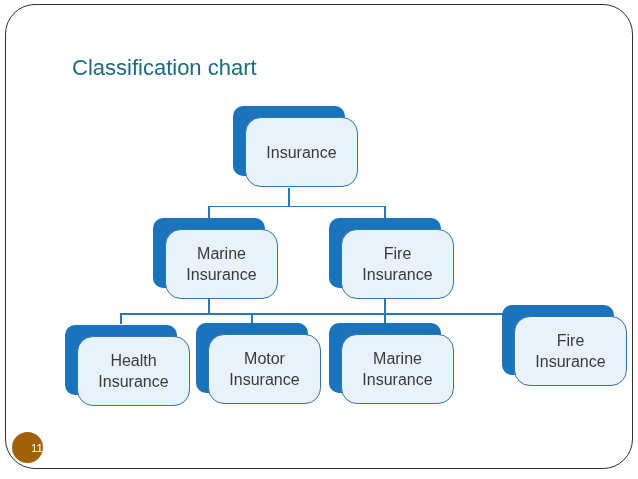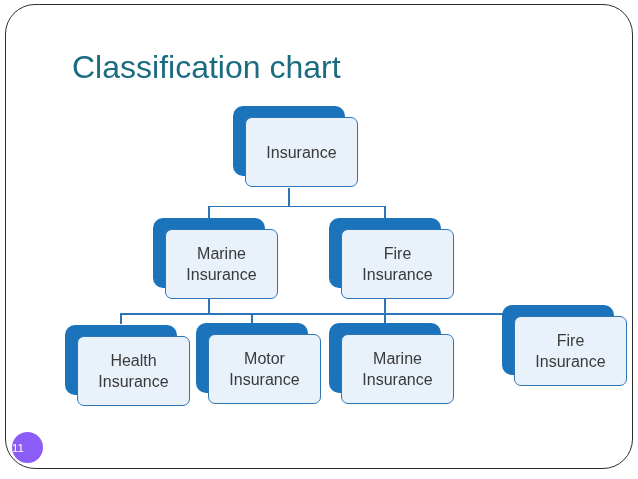--- a/index.html
+++ b/index.html
@@ -9,49 +9,49 @@
     font-family:"Liberation Sans","DejaVu Sans",sans-serif;
   }
   
   .frame{
     position:absolute;left:5px;top:4px;width:626px;height:463px;
     border:1.5px solid #2e2e2e;border-radius:30px;background:transparent;
   }
   
   .title{
     position:absolute;left:72px;top:50px;margin:0;
-    font-size:32px;line-height:35px;font-weight:400;color:#1b6b81;
+    font-size:22px;line-height:35px;font-weight:400;color:#1b6b81;
     white-space:nowrap;
   }
   
   .line{position:absolute;background:#2e75b6;}
   
   .node{position:absolute;width:126px;height:82px;}
   .node-back{
     position:absolute;left:0;top:0;width:112px;height:70px;
     background:#1b73bc;border-radius:10px;
   }
   .node-front{
     position:absolute;left:12px;top:11px;width:111px;height:68px;
-    background:#e9f1fa;border:1.5px solid #2e75b6;border-radius:7px;
+    background:#e9f1fa;border:1.5px solid #2e75b6;border-radius:16px;
     display:flex;flex-direction:column;align-items:center;justify-content:center;
     font-size:16px;line-height:21px;color:#3a3a3a;text-align:center;
   }
   .n-insurance{left:233px;top:106px;}
   .n-general  {left:153px;top:218px;}
   .n-life     {left:329px;top:218px;}
   .n-health   {left:65px; top:325px;}
   .n-motor    {left:196px;top:323px;text-decoration:underline;}
   .n-marine   {left:329px;top:323px;}
   .n-fire     {left:462px;top:305px;margin-left:40px;}
   
   .page-badge{
     position:absolute;left:12px;top:432px;width:31px;height:31px;
-    border-radius:50%;background:#8b5cf6;color:#ffffff;
-    display:flex;align-items:center;justify-content:flex-start;
+    border-radius:50%;background:#a16207;color:#ffffff;
+    display:flex;align-items:center;justify-content:flex-end;
     font-size:11.5px;font-weight:400;
   }
 </style>
 </head>
 <body>
 
 <div class="frame"></div>
 
 <h1 class="title">Classification chart</h1>
 

